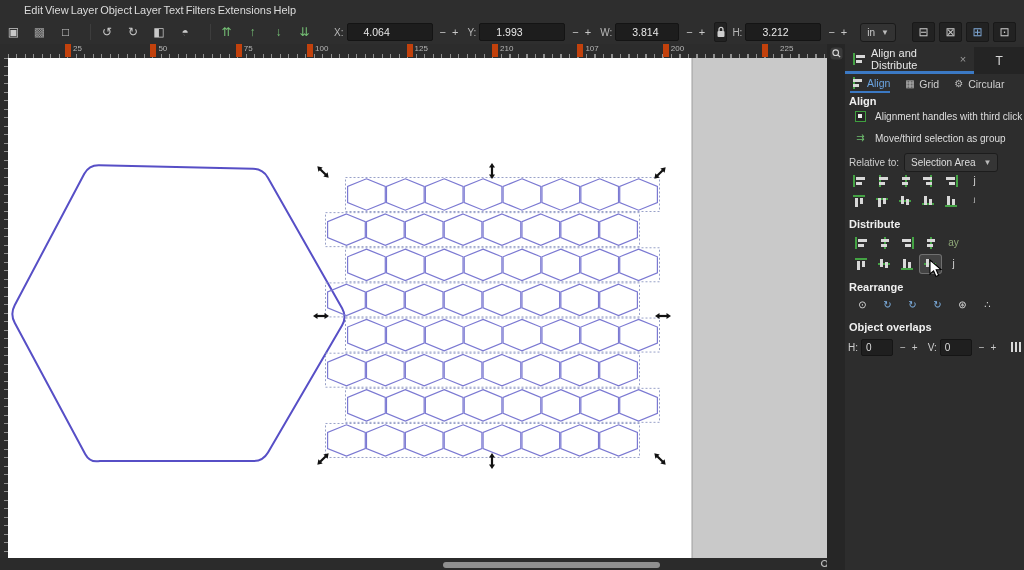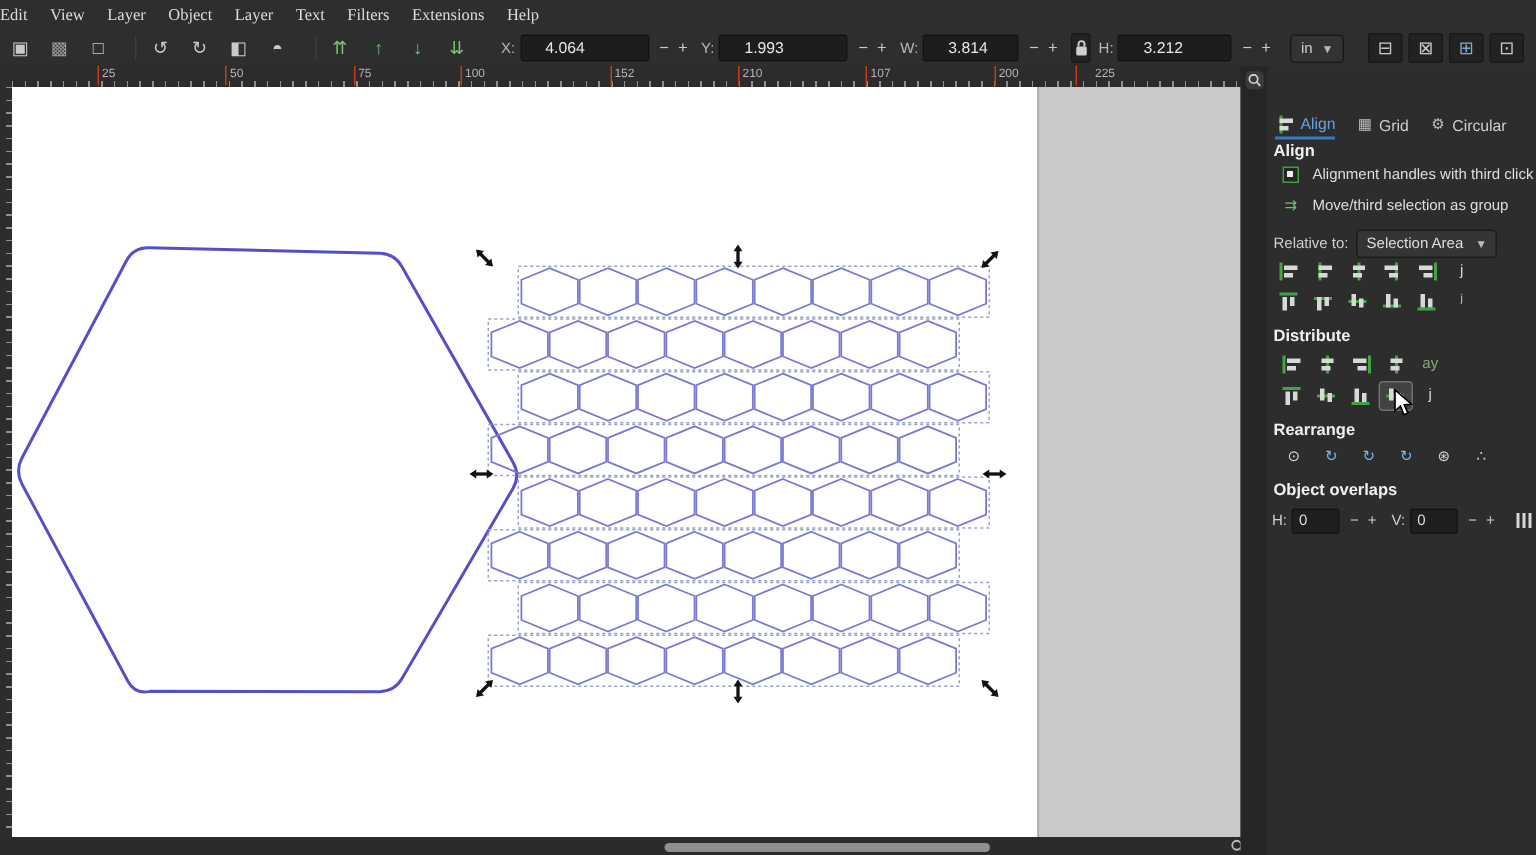--- a/index.html
+++ b/index.html
@@ -2,21 +2,21 @@
 <html><head>
 <meta charset="utf-8">
 <style>
   html,body{margin:0;padding:0;background:#1e1e1e;}
   body{width:1024px;height:570px;overflow:hidden;font-family:"Liberation Sans",sans-serif;
        -webkit-font-smoothing:antialiased;}
   .app{position:absolute;left:0;top:0;width:1024px;height:570px;background:#2b2b2b;}
 
   
   .menubar{position:absolute;left:0;top:0;width:1024px;height:20px;background:#2e2e2e;
-           display:flex;align-items:center;gap:15px;padding-left:0;box-sizing:border-box;font-family:Liberation Serif, serif;}
+           display:flex;align-items:center;gap:2px;padding-left:24px;box-sizing:border-box;}
   .menubar span{font-size:11px;color:#dcdcdc;cursor:default;}
 
   
   .toolbar{position:absolute;left:0;top:20px;width:1024px;height:24px;background:#2e2e2e;
            display:flex;align-items:center;box-sizing:border-box;padding-left:2px;}
   .tbtn{width:23px;height:20px;display:flex;align-items:center;justify-content:center;
         color:#c9c9c9;font-size:12px;border-radius:2px;}
   .tbtn.dark{background:#222;border:1px solid #191919;width:21px;height:18px;}
   .tgroup{display:flex;align-items:center;gap:3px;margin-right:8px;}
   .tsep{width:1px;height:16px;background:#3d3d3d;margin:0 5px;}
@@ -27,21 +27,21 @@
   .spin{display:flex;align-items:center;margin-left:4px;color:#c9c9c9;font-size:11px;}
   .spin span{padding:0 3px;cursor:default;}
   .unitdd{height:17px;background:#333;border:1px solid #1a1a1a;border-radius:3px;color:#ccc;
           font-size:10px;display:flex;align-items:center;padding:0 6px;gap:6px;margin:0 4px;}
   .caret{font-size:8px;color:#bbb;}
 
   
   .ruler-h{position:absolute;left:8px;top:44px;width:820px;height:14px;background:#2c2c2c;}
   .ruler-h .ticks{position:absolute;left:0;bottom:0;width:100%;height:4px;
      background:repeating-linear-gradient(to right,#8f8f8f 0 1px,transparent 1px 8.5px);}
-  .rlabel{position:absolute;top:0;font-size:8px;color:#b5b5b5;border-left:1px solid #c2410c;
+  .rlabel{position:absolute;top:0;font-size:8px;color:#b5b5b5;border-left:6px solid #c2410c;
           height:13px;padding-left:2px;line-height:9px;}
   .ruler-corner{position:absolute;left:0;top:44px;width:8px;height:14px;background:#2c2c2c;}
   .ruler-v{position:absolute;left:0;top:58px;width:8px;height:500px;background:#2c2c2c;}
   .ruler-v .ticks{position:absolute;right:0;top:0;height:100%;width:4px;
      background:repeating-linear-gradient(to bottom,#8f8f8f 0 1px,transparent 1px 8.5px);}
   .canvas-wrap{position:absolute;left:8px;top:58px;width:819px;height:500px;background:#fff;overflow:hidden;}
 
   
   .bottombar{position:absolute;left:0;top:558px;width:845px;height:12px;background:#2b2b2b;}
   .hthumb{position:absolute;left:443px;top:4px;width:217px;height:6px;background:#8f8f8f;border-radius:3px;}
@@ -53,21 +53,21 @@
   .dock-tabbar{position:absolute;left:0;top:3px;width:179px;height:27px;background:#242424;display:flex;}
   .dock-tab{display:flex;align-items:center;gap:5px;padding:0 8px;font-size:11px;color:#e8e8e8;}
   .dock-tab.active{background:#2d2d2d;border-bottom:3px solid #3b79c4;box-sizing:border-box;}
   .dock-tab .close{color:#9a9a9a;font-size:11px;margin-left:2px;}
   .dock-tab.ttab{width:38px;justify-content:center;color:#d8d8d8;font-size:12px;}
   .subtabs{position:absolute;left:0;top:30px;width:179px;height:19px;display:flex;align-items:center;
            gap:14px;padding-left:5px;box-sizing:border-box;}
   .subtab{display:flex;align-items:center;gap:4px;font-size:10.5px;color:#cfcfcf;height:100%;box-sizing:border-box;}
   .subtab.active{color:#6aa3e0;border-bottom:2px solid #3b79c4;}
   .sec-title{position:absolute;left:4px;font-size:11px;font-weight:bold;color:#f0f0f0;}
-  .optrow{position:absolute;left:10px;display:flex;align-items:flex-start;gap:9px;font-size:10px;color:#dedede;white-space:nowrap;}
+  .optrow{position:absolute;left:10px;display:flex;align-items:center;gap:9px;font-size:10px;color:#dedede;white-space:nowrap;}
   .relrow{position:absolute;left:4px;display:flex;align-items:center;gap:5px;font-size:10px;color:#cfcfcf;}
   .reldd{height:17px;background:#353535;border:1px solid #1c1c1c;border-radius:3px;display:flex;
          align-items:center;gap:8px;padding:0 6px;font-size:10px;color:#ddd;}
   .btnrow{position:absolute;display:flex;gap:2px;}
   .pbtn{width:21px;height:18px;display:flex;align-items:center;justify-content:center;border-radius:2px;}
   .pbtn.hl{background:#434343;box-shadow:0 0 0 1px #707070;}
 
   
   .g{position:relative;width:13px;height:12px;display:inline-block;}
   .g i{position:absolute;display:block;font-style:normal;}
@@ -207,25 +207,25 @@
       </div>
   </div>
 
   <div class="ruler-corner"></div>
   <div class="ruler-h" id="rulerh">
       <div class="ticks"></div>
       <span class="rlabel" style="left: 57px;">25</span>
       <span class="rlabel" style="left: 142.4px;">50</span>
       <span class="rlabel" style="left: 227.8px;">75</span>
       <span class="rlabel" style="left: 299px;">100</span>
-      <span class="rlabel" style="left: 398.6px;">152</span>
+      <span class="rlabel" style="left: 398.6px;">125</span>
       <span class="rlabel" style="left: 484px;">210</span>
       <span class="rlabel" style="left: 569.4px;">107</span>
       <span class="rlabel" style="left: 654.8px;">200</span>
-      <span class="rlabel" style="left: 709px; padding-left: 12px;">225</span>
+      <span class="rlabel" style="left: 754px; padding-left: 12px;">225</span>
     </div>
   <div class="ruler-v">
       <div class="ticks"></div>
     </div>
 
   <div class="canvas-wrap">
     <svg id="scene" width="819" height="500" viewBox="0 0 819 500">
         <rect x="684" y="0" width="135" height="500" fill="#c9c9c9"></rect>
         <line x1="684" y1="0" x2="684" y2="500" stroke="#9e9e9e" stroke-width="1"></line>
         <path d="M 91,107.2 L 245,110.8 Q 255,111 259.9,119.7 L 334.1,250.3 Q 339,259 334,267.6 L 260,394.4 Q 255,403 245,403.1 L 92,402.9 Q 82,405 77.3,396.2 L 6.7,264.8 Q 2,256 6.7,247.2 L 76.3,115.8 Q 81,107 91,107.2 Z" fill="none" stroke="#574fc6" stroke-width="2"></path>
@@ -370,20 +370,30 @@
 
   <div class="vscroll-col">
     <svg class="magicon" style="left:3px;top:3px;" width="13" height="13" viewBox="0 0 13 13">
       <rect x="0.5" y="0.5" width="12" height="12" rx="3" fill="#3a3a3a"></rect>
       <circle cx="5.7" cy="5.7" r="2.8" fill="none" stroke="#d8d8d8" stroke-width="1.1"></circle>
       <line x1="7.8" y1="7.8" x2="10.2" y2="10.2" stroke="#d8d8d8" stroke-width="1.1"></line>
     </svg>
   </div>
 
   <div class="panel">
+    <div class="dock-tabbar">
+      <div class="dock-tab active">
+        <span class="g" id="tabicon"><span class="g"><i class="ln" style="left: 0px; top: 0px; width: 2px; height: 12px;"></i><i class="br" style="left: 3px; top: 2px; width: 9px; height: 3px;"></i><i class="br" style="left: 3px; top: 7px; width: 6px; height: 3px;"></i></span></span>
+        <span>Align and Distribute</span>
+        <span class="close">×</span>
+      </div>
+      <div class="dock-tab ttab">
+        <span>T</span>
+      </div>
+    </div>
 
     <div class="subtabs">
       <div class="subtab active">
         <span class="g" id="subicon-align"><span class="g"><i class="ln" style="left: 3px; top: 0px; width: 2px; height: 12px;"></i><i class="br" style="left: 3px; top: 2px; width: 9px; height: 3px;"></i><i class="br" style="left: 3px; top: 7px; width: 6px; height: 3px;"></i></span></span>
         <span>Align</span>
       </div>
       <div class="subtab">
         <span class="gt" style="width:11px;color:#bdbdbd;">▦</span>
         <span>Grid</span>
       </div>

